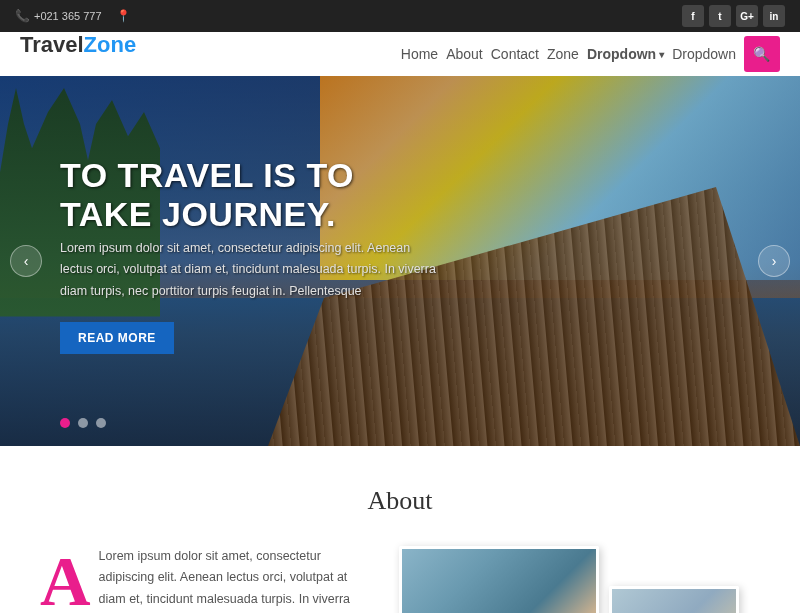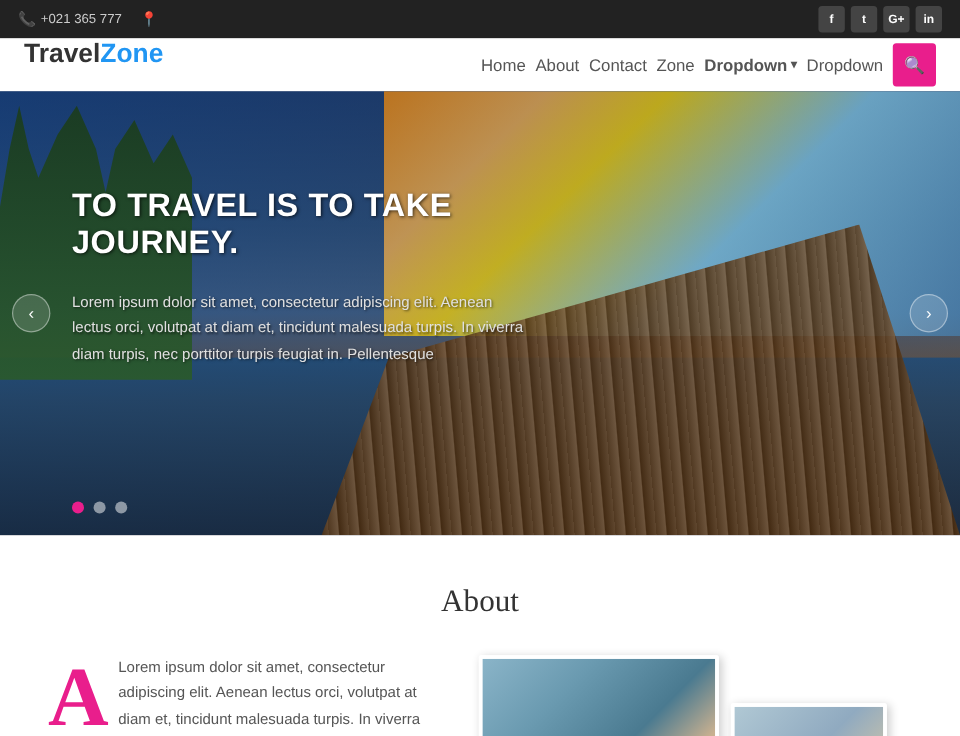--- a/index.html
+++ b/index.html
@@ -113,23 +113,23 @@
     }
 
     .hero-content {
       position: relative;
       z-index: 10;
       padding: 80px 60px 40px 60px;
       color: #fff;
       max-width: 500px;
     }
     .hero-title {
-      font-size: 27px;
+      font-size: 34px;
       font-weight: bold;
-      margin-bottom: 24px;
+      margin-bottom: 4px;
       text-shadow: 1px 1px 3px rgba(0,0,0,0.7);
       letter-spacing: 0.5px;
     }
     .hero-text {
       font-size: 12.5px;
       line-height: 1.7;
       color: #e0e0e0;
       text-shadow: 1px 1px 2px rgba(0,0,0,0.6);
       margin-bottom: 20px;
     }
@@ -285,20 +285,21 @@
   <div class="hero-trees"></div>
   <div class="hero-dock"></div>
 
   <button class="slider-arrow slider-arrow-left">
     <span>‹</span>
   </button>
 
   <div class="hero-content">
     <div class="hero-title">TO TRAVEL IS TO TAKE JOURNEY.</div>
     <div class="hero-text">Lorem ipsum dolor sit amet, consectetur adipiscing elit. Aenean lectus orci, volutpat at diam et, tincidunt malesuada turpis. In viverra diam turpis, nec porttitor turpis feugiat in. Pellentesque</div>
+    <button class="read-more-btn">READ MORE</button>
   </div>
 
   <button class="slider-arrow slider-arrow-right">
     <span>›</span>
   </button>
 
   <div class="slider-dots">
     <div class="dot dot-active"></div>
     <div class="dot dot-inactive"></div>
     <div class="dot dot-inactive"></div>

